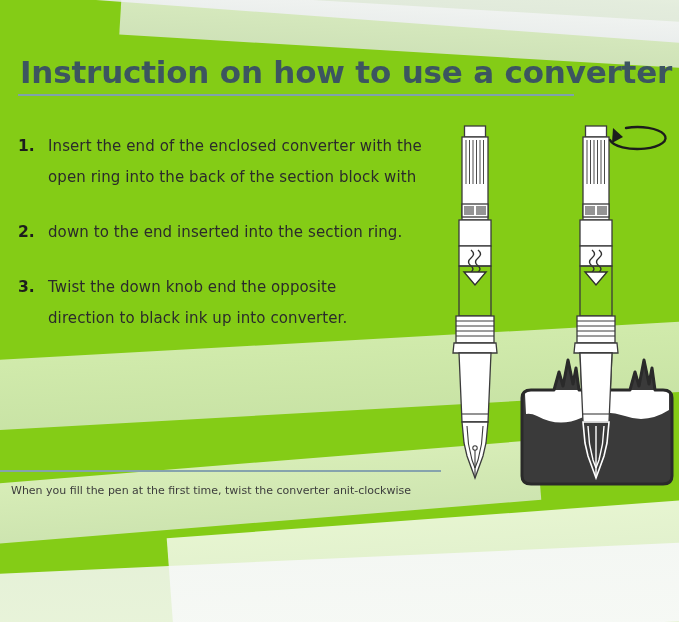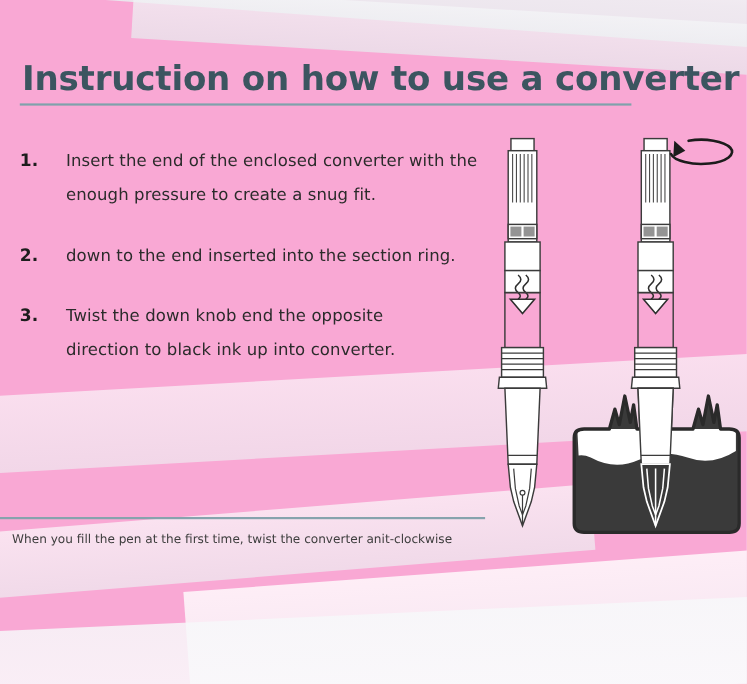--- a/index.html
+++ b/index.html
@@ -5,21 +5,21 @@
   html, body {
     margin: 0;
     padding: 0;
     background: #ffffff;
   }
   #page {
     position: relative;
     width: 679px;
     height: 622px;
     overflow: hidden;
-    background: #f9a8d4;
+    background: #84cc16;
     font-family: "DejaVu Sans", "Liberation Sans", sans-serif;
   }
 
   
   .bg-layer {
     position: absolute;
     inset: 0;
     pointer-events: none;
   }
   .streak {
@@ -101,21 +101,21 @@
   }
   .step-num {
     position: absolute;
     left: 0;
     top: 0;
     font-size: 15.5px;
     font-weight: bold;
     color: #1d1d1d;
   }
   .step-text {
-    margin-left: 42px;
+    margin-left: 30px;
     font-size: 15px;
     line-height: 31px;
     color: #2b2b2b;
     letter-spacing: .1px;
   }
   .step-num { line-height: 31px; }
 
   .footer-rule {
     position: absolute;
     left: 0;
@@ -164,21 +164,21 @@
 
     <div class="title">Instruction on how to use a converter</div>
     <div class="title-rule"></div>
 
     <div class="steps">
 
       <div class="step">
         <span class="step-num">1.</span>
         <div class="step-text">
           <div>Insert the end of the enclosed converter with the</div>
-          <div>enough pressure to create a snug fit.</div>
+          <div>open ring into the back of the section block with</div>
         </div>
       </div>
 
       <div class="step">
         <span class="step-num">2.</span>
         <div class="step-text">
           <div>down to the end inserted into the section ring.</div>
         </div>
       </div>
 

